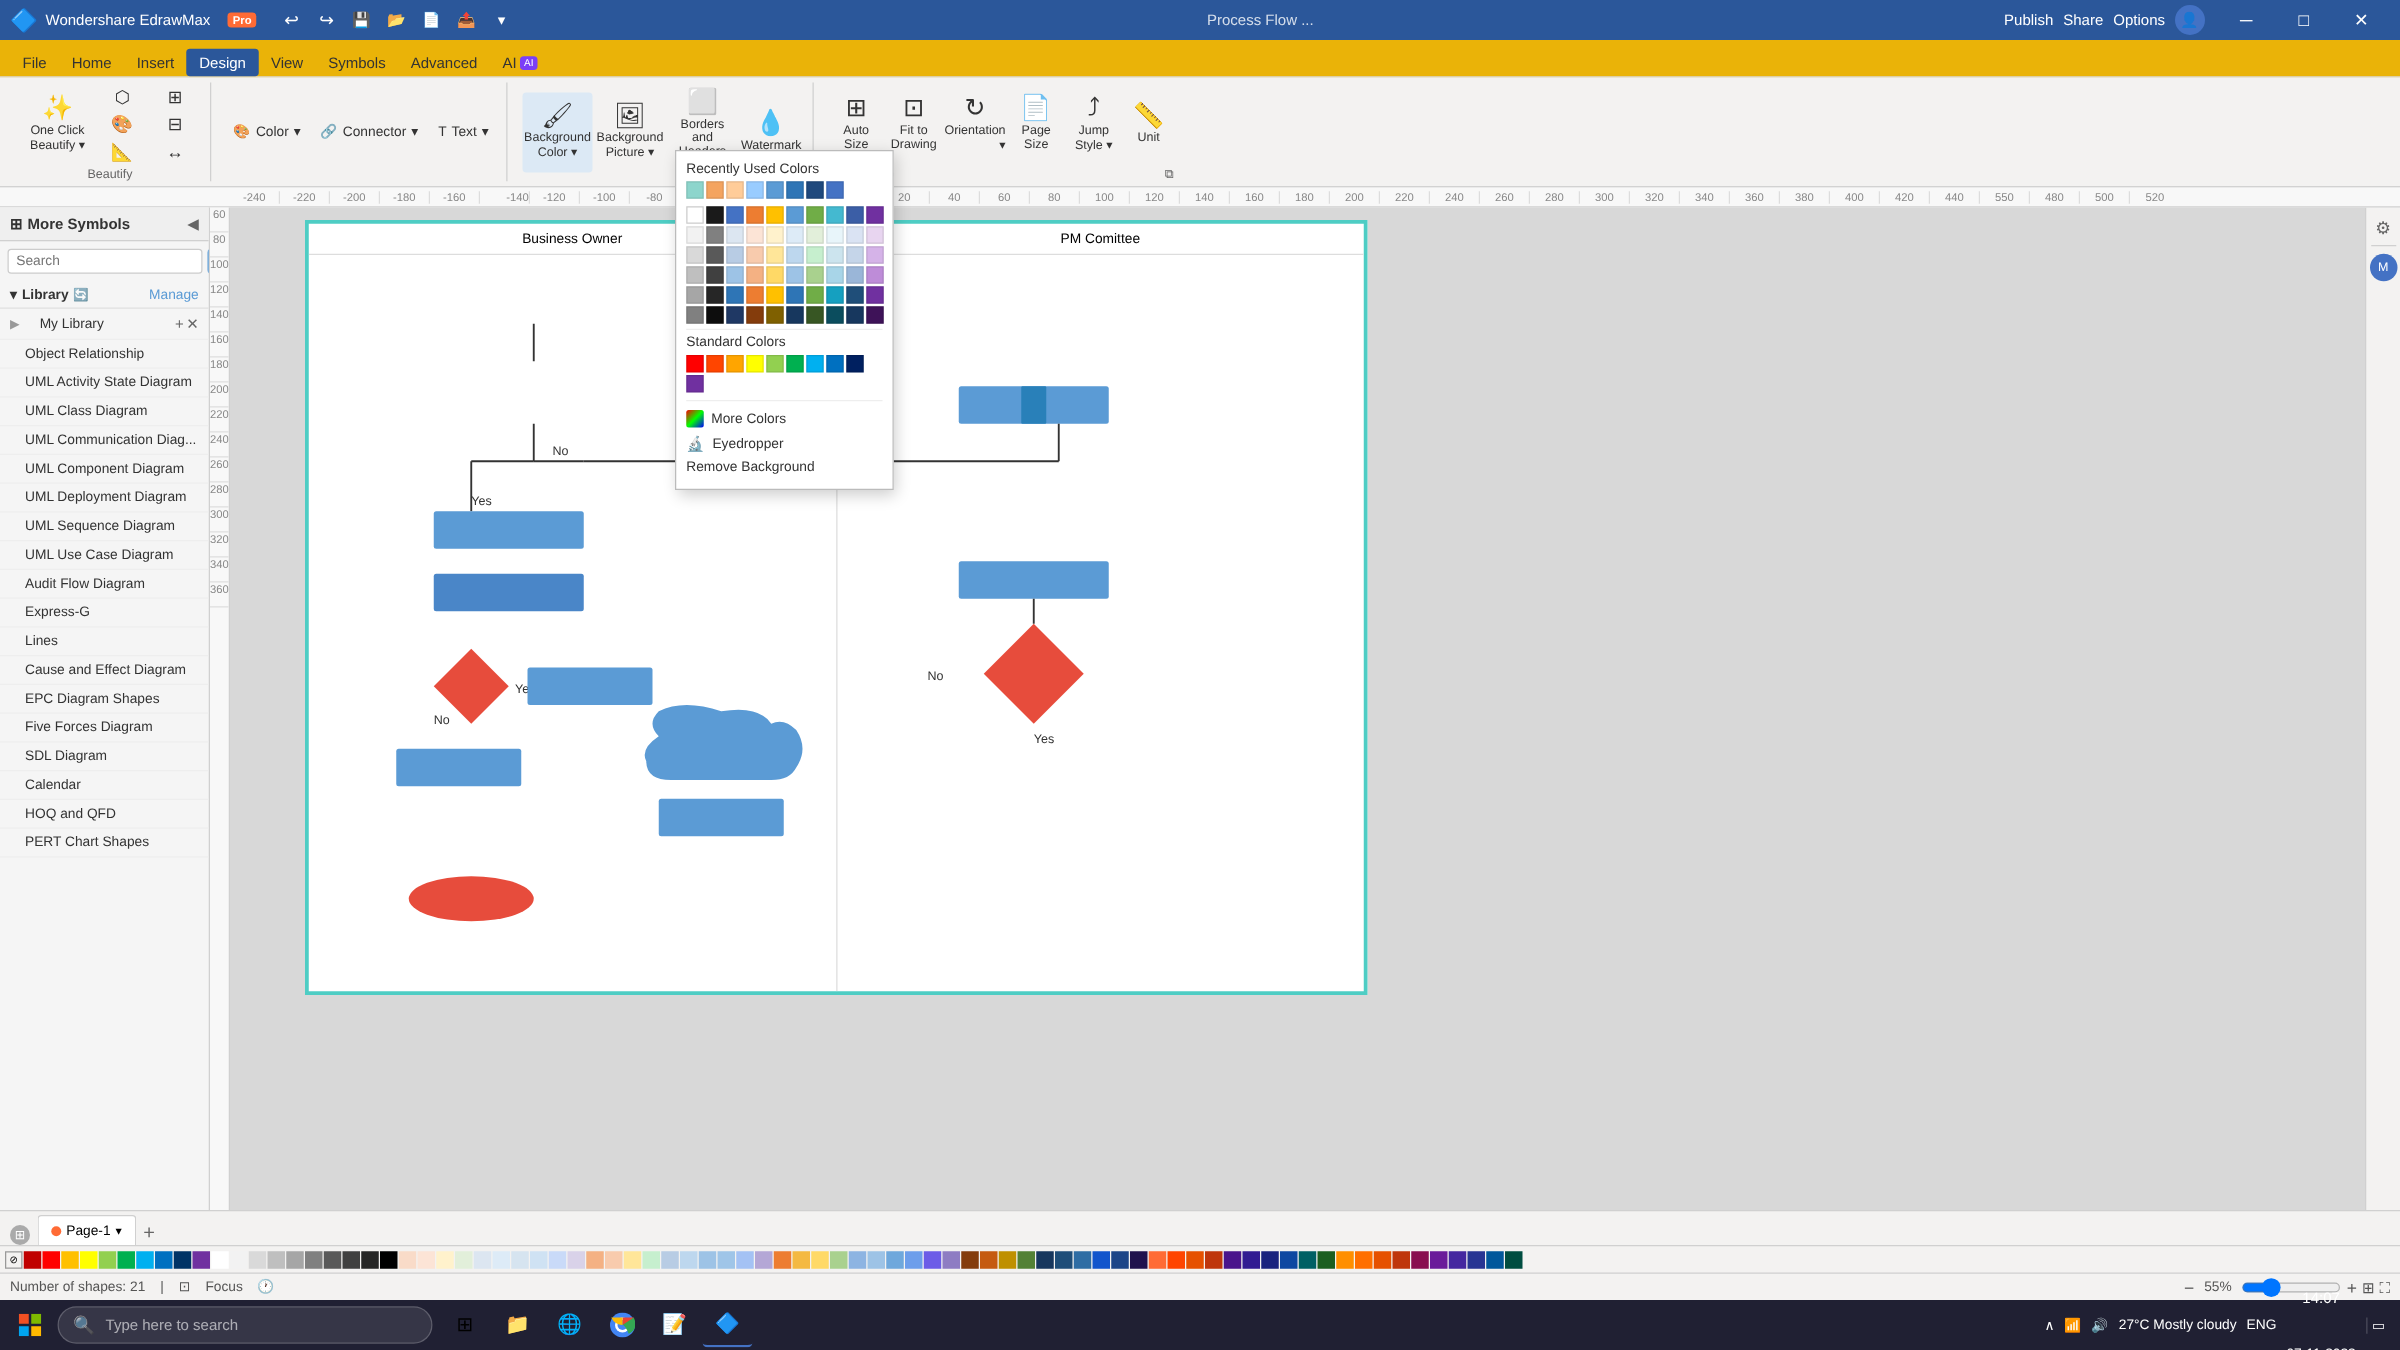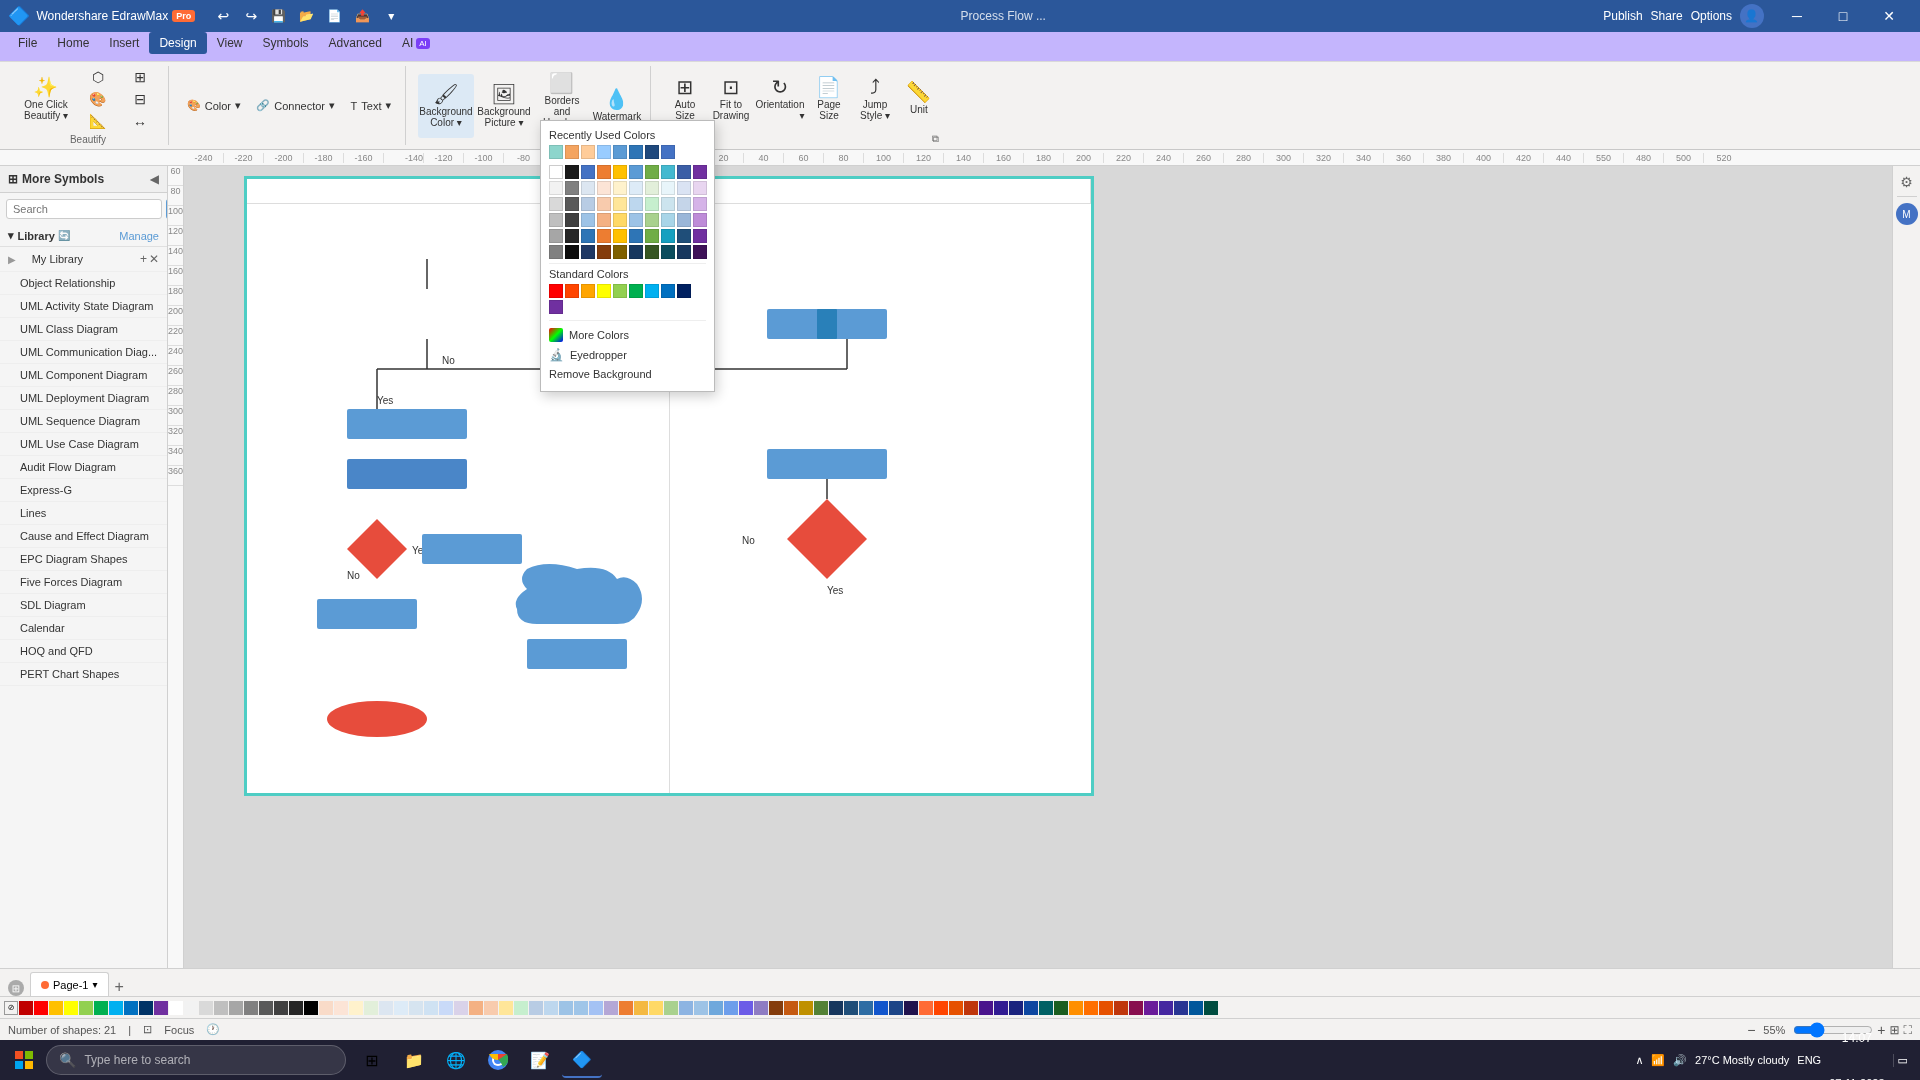--- a/index.html
+++ b/index.html
@@ -19,23 +19,23 @@
     #title-bar .win-btn { width: 46px; height: 32px; display: flex; align-items: center; justify-content: center; cursor: pointer; color: white; font-size: 14px; }
     .title-actions { display: flex; align-items: center; gap: 8px; margin-right: 10px; }
     .title-actions span { font-size: 11px; color: white; cursor: pointer; }
     .undo-redo { display: flex; align-items: center; gap: 4px; }
     .undo-redo button { background: none; border: none; color: white; font-size: 14px; cursor: pointer; width: 24px; height: 24px; display: flex; align-items: center; justify-content: center; border-radius: 3px; }
     .pro-badge { background: #ff6b35; color: white; font-size: 9px; padding: 1px 4px; border-radius: 3px; font-weight: bold; }
 
     
     #menu-bar {
       height: 30px;
-      background: #c4b5fd;
-      display: flex;
-      align-items: flex-start;
+      background: #eab308;
+      display: flex;
+      align-items: flex-end;
       padding: 0 8px;
       border-bottom: 1px solid #d9d9d9;
     }
     .menu-item { padding: 4px 10px; cursor: pointer; font-size: 12px; border-radius: 3px; color: #333; }
     .menu-item.active { background: #2b579a; color: white; }
 
     
     #ribbon {
       height: 88px;
       background: #f3f2f1;
@@ -219,21 +219,21 @@
 
     
     .ribbon-btn.highlighted { background: #dce9f5; }
   </style>
 </head>
 <body>
 
 <div id="title-bar">
   <span style="font-size:18px;margin-right:6px;">🔷</span>
   <span style="font-size:12px;color:white;">Wondershare EdrawMax</span>
-  <span class="pro-badge" style="margin-left:4px;text-align:right;">Pro</span>
+  <span class="pro-badge" style="margin-left:14px;text-align:right;">Pro</span>
   <div class="undo-redo" style="margin-left:16px;">
     <button title="Undo">↩</button>
     <button title="Redo">↪</button>
     <button title="Save" style="font-size:12px;">💾</button>
     <button title="Open" style="font-size:12px;">📂</button>
     <button title="New" style="font-size:12px;">📄</button>
     <button title="Export" style="font-size:12px;">📤</button>
     <button style="font-size:12px;">▾</button>
   </div>
   <div style="flex:1; text-align:center; font-size:12px; color:rgba(255,255,255,0.8);">Process Flow ...</div>
@@ -534,20 +534,21 @@
     <div style="height:20px;text-align:center;border-bottom:1px solid #ddd;">340</div>
     <div style="height:20px;text-align:center;border-bottom:1px solid #ddd;">360</div>
   </div>
 
   <div id="canvas-area" style="flex:1;background:#d8d8d8;position:relative;overflow:hidden;">
 
     <div class="diagram-page" style="position:absolute;top:10px;left:60px;width:850px;height:620px;background:white;border:3px solid #4ecdc4;">
 
       <div style="display:flex;position:absolute;top:0;left:0;right:0;height:25px;border-bottom:1px solid #ddd;">
         <div style="flex:1;border-right:1px solid #ddd;display:flex;align-items:center;justify-content:center;font-size:11px;font-weight:500;">Business Owner</div>
+        <div style="flex:1;display:flex;align-items:center;justify-content:center;font-size:11px;font-weight:500;">PM Comittee</div>
       </div>
 
       <div style="position:absolute;top:30px;left:50%;bottom:0;width:1px;background:#ddd;"></div>
 
       <svg style="position:absolute;top:30px;left:0;width:100%;height:590px;">
 
         <line x1="180" y1="50" x2="180" y2="80" stroke="#333" stroke-width="1.5"></line>
         <line x1="180" y1="130" x2="180" y2="160" stroke="#333" stroke-width="1.5"></line>
         <line x1="180" y1="160" x2="130" y2="160" stroke="#333" stroke-width="1.5"></line>
         <line x1="130" y1="160" x2="130" y2="200" stroke="#333" stroke-width="1.5"></line>

